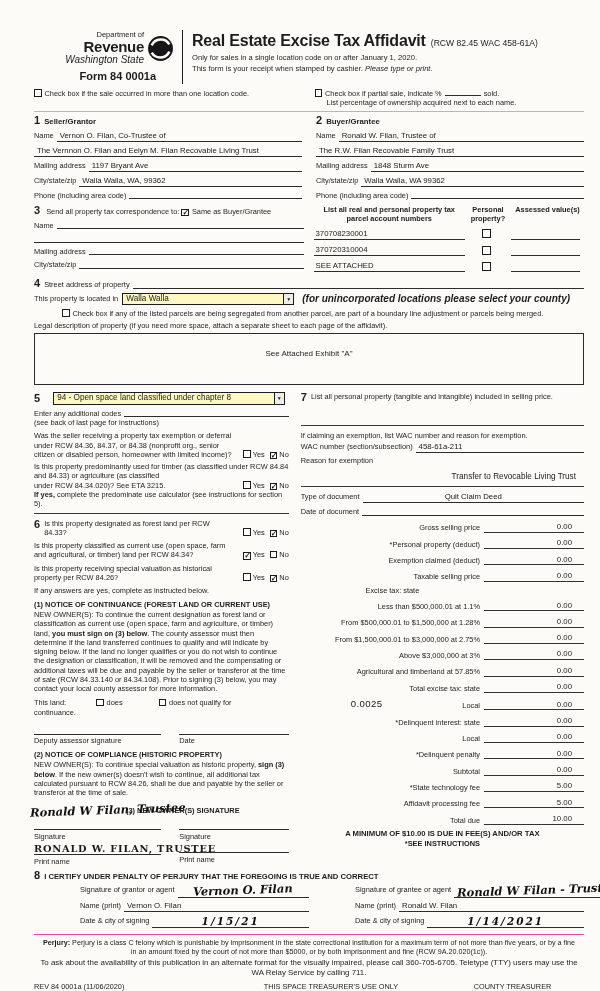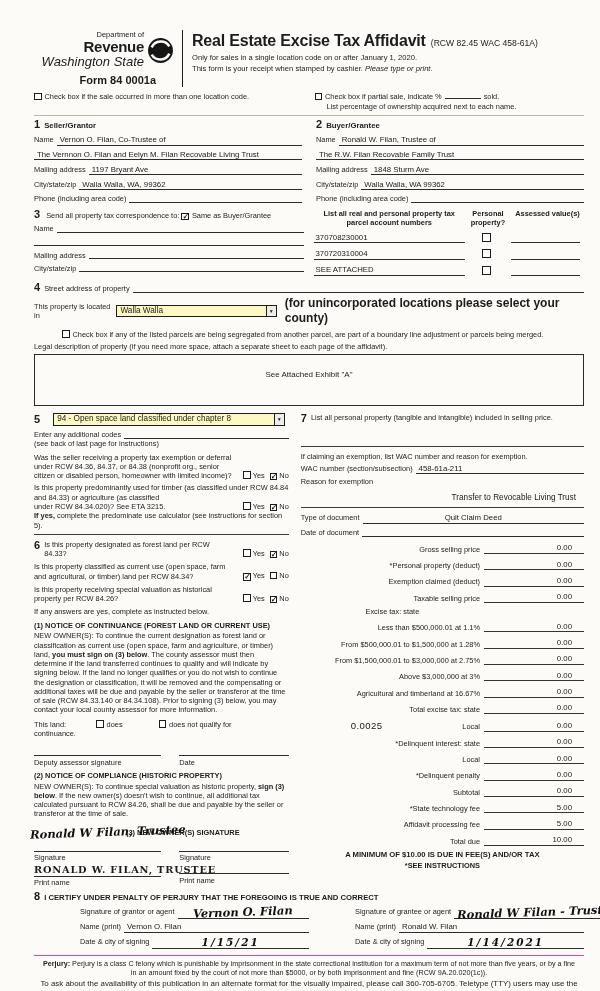--- a/index.html
+++ b/index.html
@@ -7,21 +7,21 @@
   .page{width:600px;height:991px;overflow:hidden;position:relative;background:#fcfbf8;
         color:#1c1c1c;font-family:"Liberation Sans",sans-serif;font-size:7.4px;line-height:1.25;
         padding:30px 16px 0 34px;margin:0 auto;}
   
   .hdr{display:flex;}
   .hdr-left{width:148px;flex:none;display:flex;flex-direction:column;align-items:flex-end;padding-right:8px;}
   .dor{display:flex;align-items:center;}
   .dor-text{text-align:right;margin-right:3px;}
   .dept-prefix{font-size:7.5px;}
   .dept-name{font-weight:bold;font-size:15px;line-height:1;letter-spacing:-0.3px;}
-  .dept-sub{font-style:italic;font-size:13px;}
+  .dept-sub{font-style:italic;font-size:10px;}
   .form-number{font-weight:bold;font-size:11px;margin-top:3px;margin-right:18px;}
   .hdr-divider{flex:none;width:0;border-left:1.5px solid #1c1c1c;margin-right:9px;}
   .hdr-right{flex:1;padding-top:1px;}
   .title{font-weight:bold;font-size:16px;letter-spacing:-0.2px;}
   .title-ref{font-size:8.6px;margin-left:3px;}
   .sub{font-size:7.6px;margin-top:1.6px;}
   .it{font-style:italic;}
   .b{font-weight:bold;}
   
   .checks{display:flex;margin-top:5px;margin-bottom:4px;}
@@ -57,21 +57,21 @@
   .p-cb{width:17%;text-align:center;}
   .a-ul{flex:1;border-bottom:0.9px solid #2c2c2c;min-height:8.5px;margin-right:4px;}
   
   .s4{margin-top:6px;}
   .s4-street{display:flex;align-items:flex-end;}
   .combo{display:inline-flex;align-items:stretch;border:1px solid #1c1c1c;height:12px;margin:0 4px;background:#fef9c3;}
   .combo-val{padding:0 3px;font-size:8.2px;line-height:10.5px;flex:1;white-space:nowrap;overflow:hidden;}
   .combo-btn{width:10px;border-left:1px solid #1c1c1c;text-align:center;font-size:5px;line-height:10px;background:#efede7;flex:none;}
   .s4-located{display:flex;align-items:center;margin-top:3.5px;}
   .located-combo{width:172px;}
-  .located-note{font-weight:bold;font-size:12px;margin-left:4px;}
+  .located-note{font-style:italic;font-weight:bold;font-size:10px;margin-left:4px;}
   .s4-seg{margin-top:3.5px;padding-left:28px;}
   .s4-legal-label{margin-top:3px;}
   .legalbox{border:1.1px solid #2a2a2a;height:52px;margin-top:2.5px;text-align:center;padding-top:15px;font-size:8px;}
   
   .main{display:flex;margin-top:7px;}
   .mcol-l{width:48.5%;flex:none;padding-right:12px;min-width:0;}
   .mcol-r{flex:1;min-width:0;}
   .s5h{display:flex;align-items:center;}
   .s5h .combo{flex:1;margin-left:9px;height:13px;}
   .q{margin-top:4px;}
@@ -442,21 +442,21 @@
         </div>
       <div class="trow">
           <span class="tlab">From $1,500,000.01 to $3,000,000 at 2.75%</span>
           <span class="tval"><span>0.00</span></span>
         </div>
       <div class="trow">
           <span class="tlab">Above $3,000,000 at 3%</span>
           <span class="tval"><span>0.00</span></span>
         </div>
       <div class="trow">
-          <span class="tlab">Agricultural and timberland at 16.67%</span>
+          <span class="tlab">Agricultural and timberland at 57.85%</span>
           <span class="tval"><span>0.00</span></span>
         </div>
       <div class="trow">
           <span class="tlab">Total excise tax: state</span>
           <span class="tval"><span>0.00</span></span>
         </div>
       <div class="trow">
           <span class="fill rate">0.0025</span>
           <span class="tlab">Local</span>
           <span class="tval"><span>0.00</span></span>

